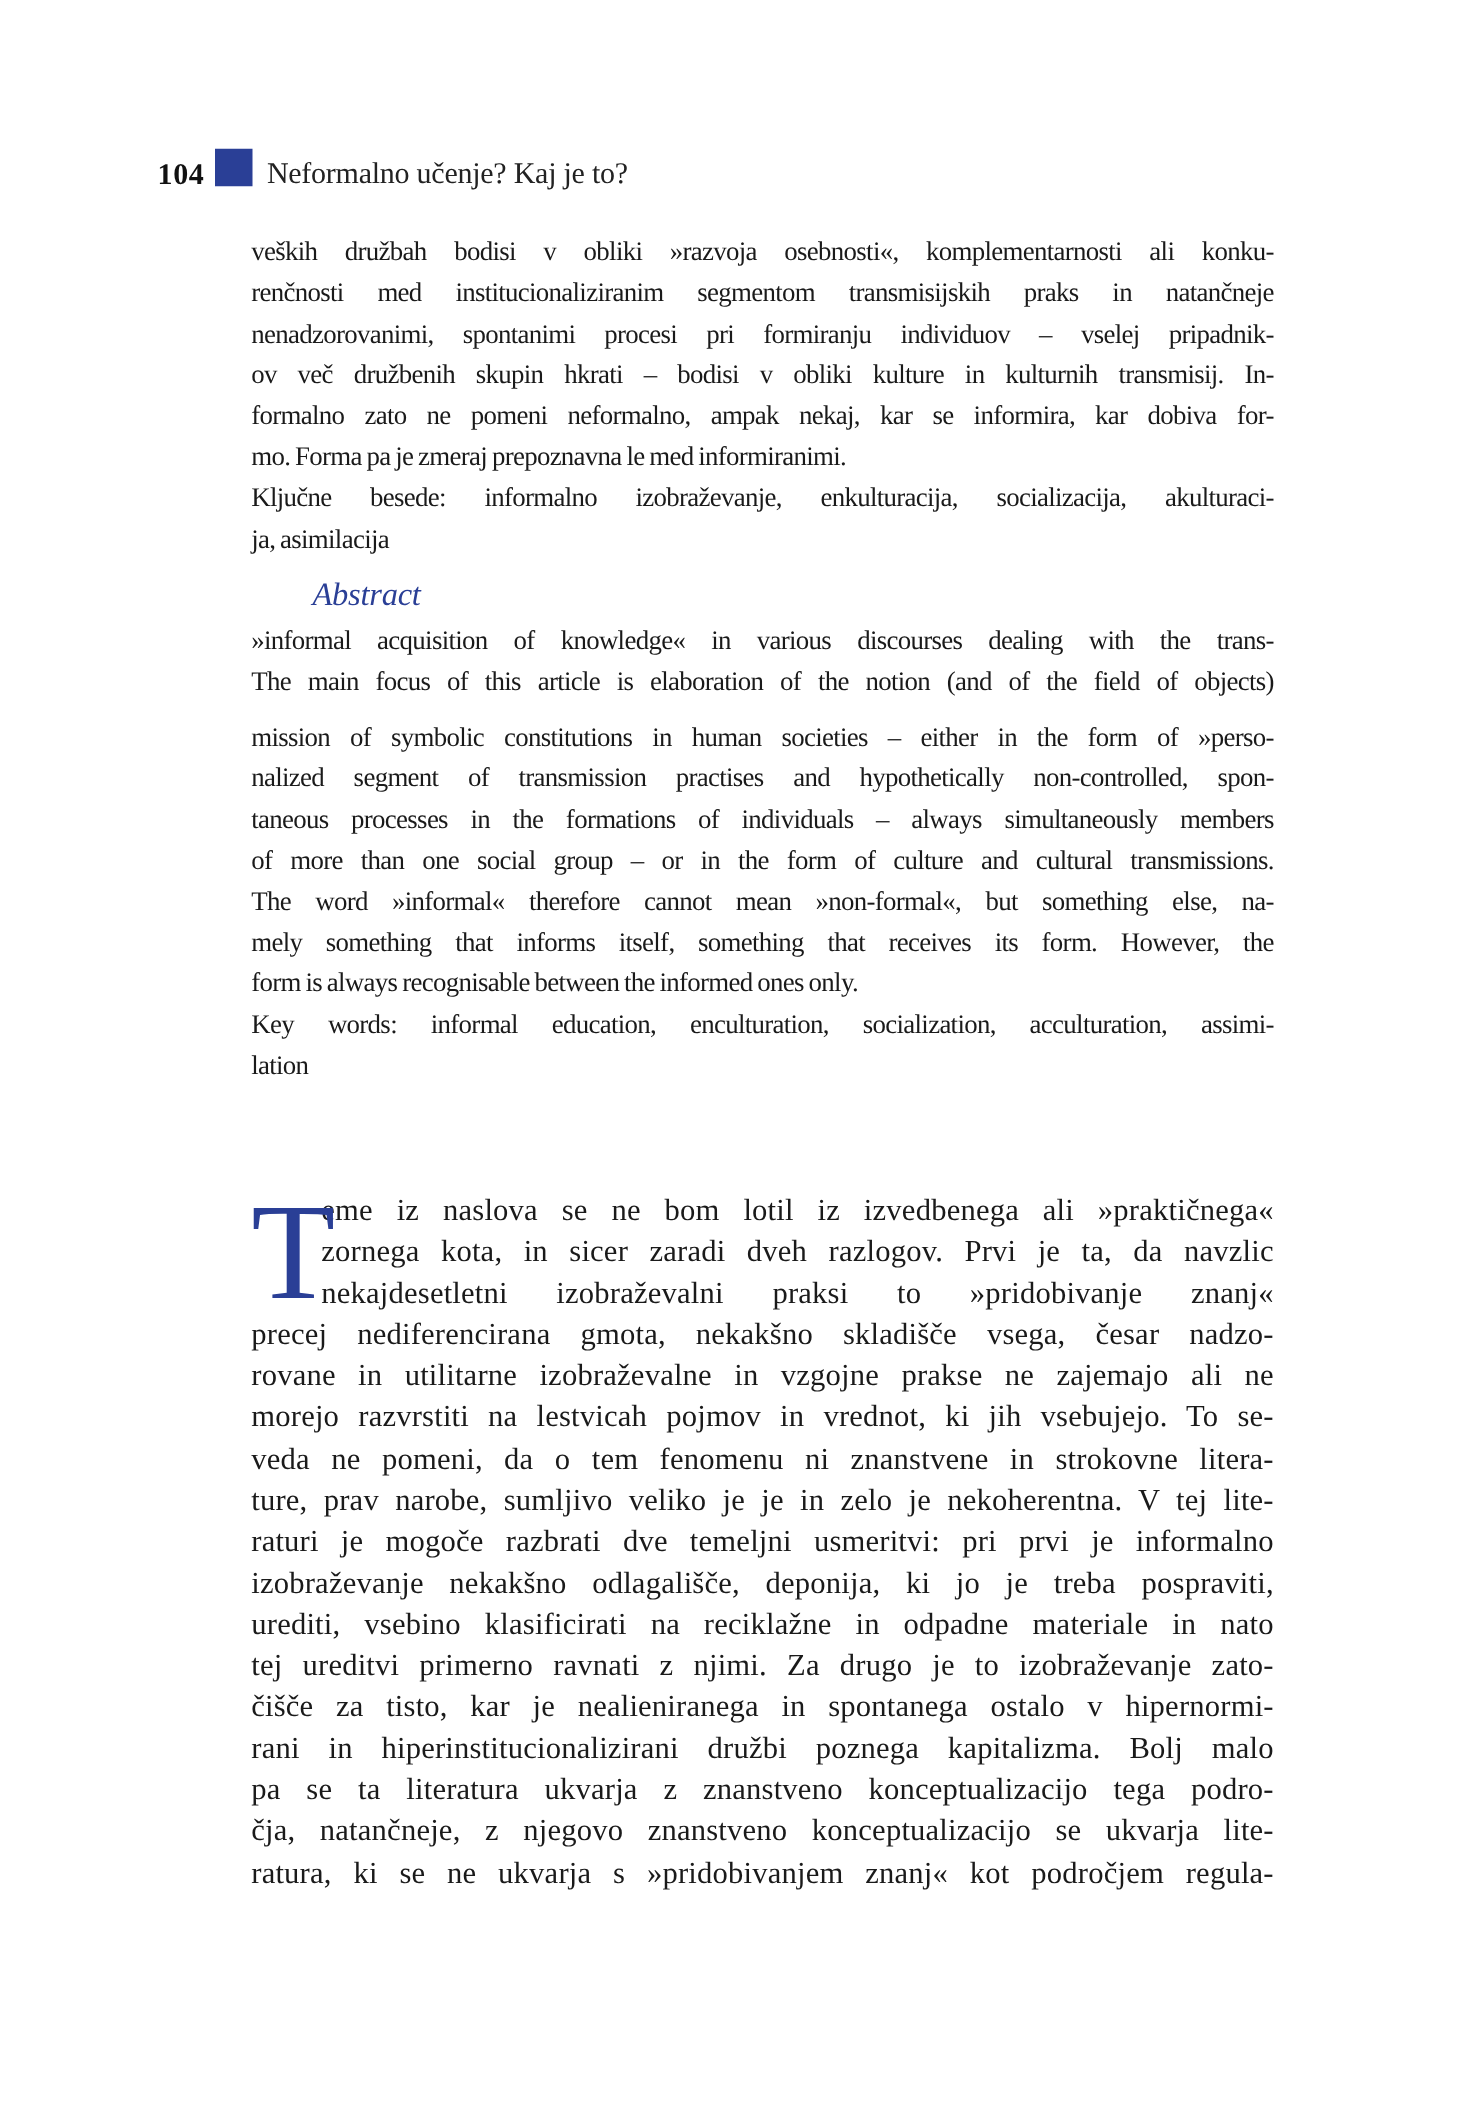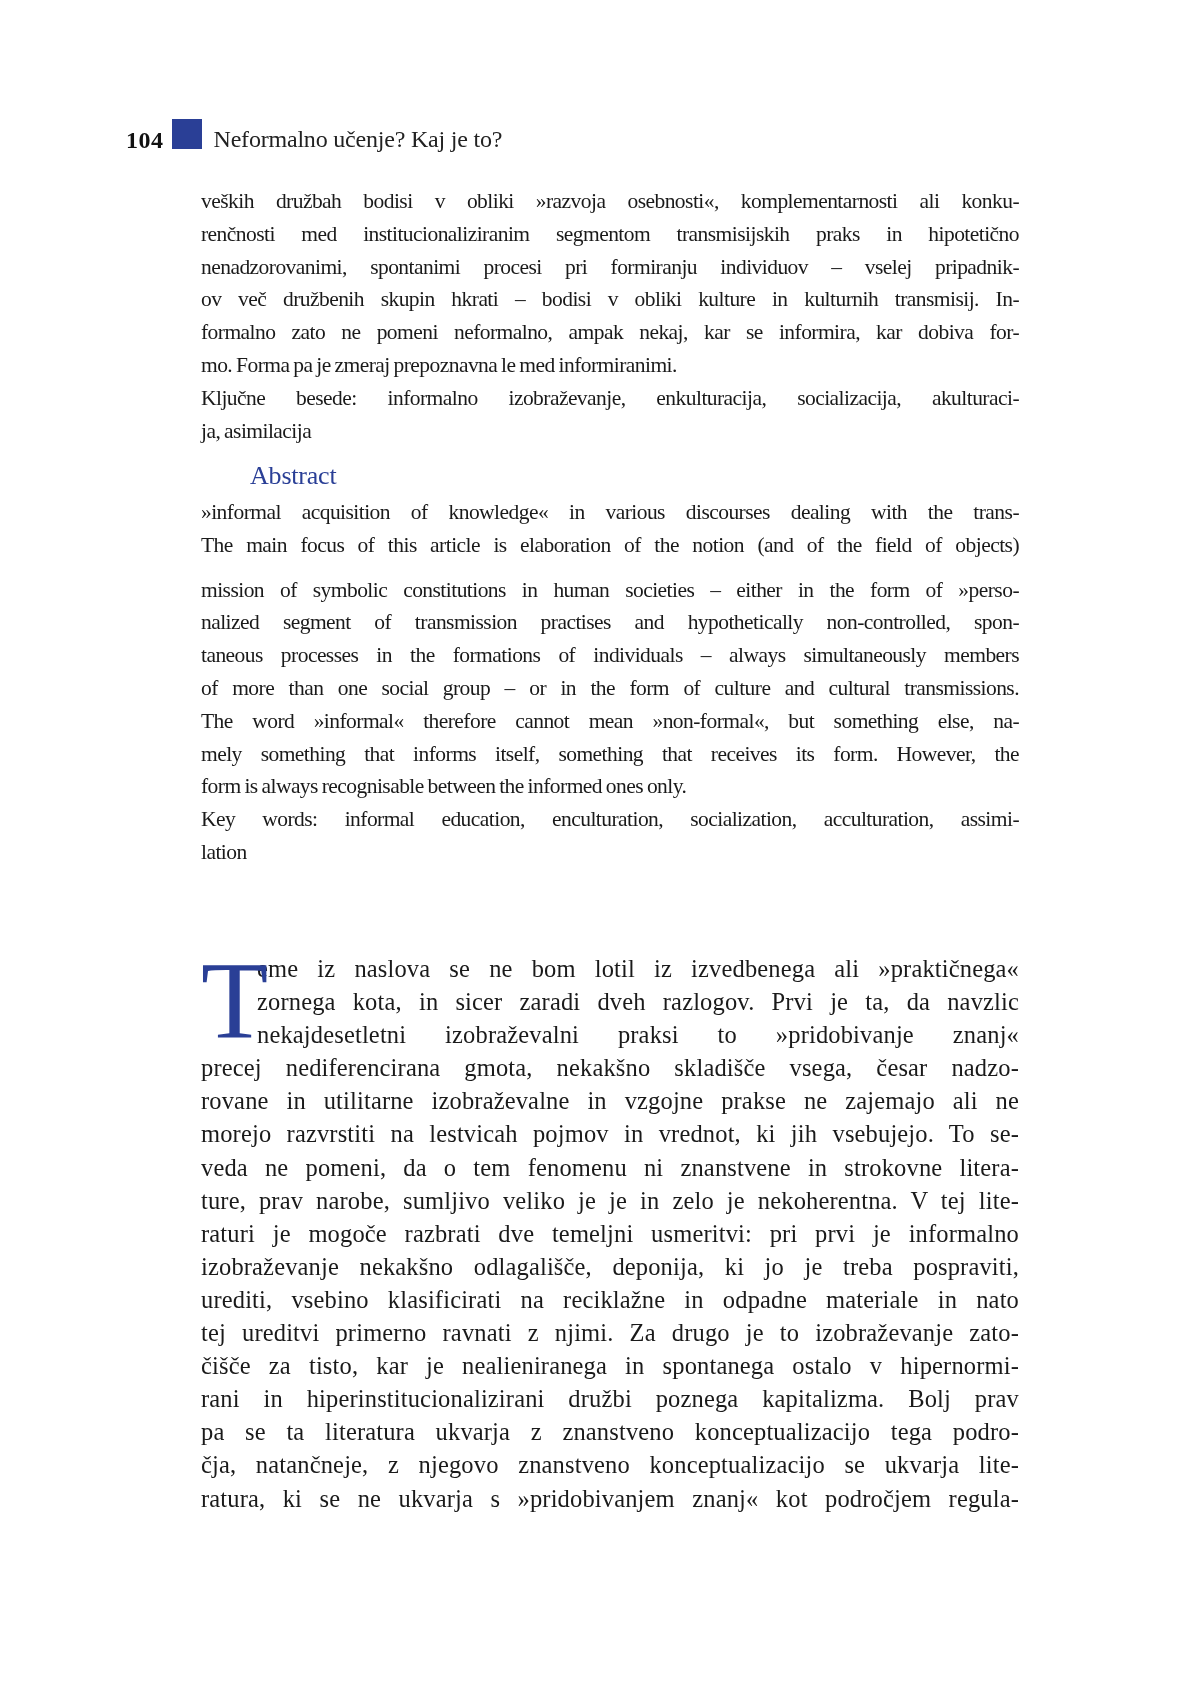--- a/index.html
+++ b/index.html
@@ -5,39 +5,39 @@
   html, body { margin: 0; padding: 0; background: #ffffff; }
   body { width: 1187px; height: 1684px; position: relative; overflow: hidden; font-family: "Liberation Serif", "DejaVu Serif", serif; color: #1a1a1a; }
   .header { position: absolute; left: 126px; top: 118px; height: 36px; display: flex; align-items: center; }
   .page-num { font-family: "Liberation Serif", serif; font-weight: bold; font-size: 24px; letter-spacing: 0.5px; color: #111; margin-right: 8px; position: relative; top: 4px; }
   .square { width: 30px; height: 30px; background: #2a3f96; margin-right: 12px; position: relative; top: -2px; }
   .running-title { font-size: 24px; color: #222; position: relative; top: 3px; letter-spacing: -0.2px; }
 
   .block { position: absolute; left: 201px; width: 818px; }
   .line { display: block; font-size: 21.5px; line-height: 32.8px; height: 32.8px; white-space: nowrap; text-align: justify; text-align-last: justify; letter-spacing: -0.55px; word-spacing: -1px; overflow: visible; }
   .line.last { text-align-last: left; }
-  .abstract-heading { color: #2a3f96; font-size: 26px; line-height: 36px; margin-left: 49px; letter-spacing: -0.2px; }
+  .abstract-heading { font-style: italic; color: #2a3f96; font-size: 26px; line-height: 36px; margin-left: 49px; letter-spacing: -0.2px; }
 
   .main { position: absolute; left: 201px; width: 818px; top: 952px; }
   .mline { display: block; font-size: 24.5px; line-height: 33.1px; height: 33.1px; white-space: nowrap; text-align: justify; text-align-last: justify; letter-spacing: 0.15px; }
   .mline.indent { padding-left: 56px; }
   .dropcap { position: absolute; left: 0px; top: 2px; font-size: 110px; line-height: 95px; color: #2a3f96; font-family: "Liberation Serif", serif; }
 </style>
 </head>
 <body>
 
 <div class="header">
   <span class="page-num">104</span>
   <span class="square"></span>
   <span class="running-title">Neformalno učenje? Kaj je to?</span>
 </div>
 
 <div class="block" style="top:185px;">
   <span class="line" style="word-spacing: -1px;">veških družbah bodisi v obliki »razvoja osebnosti«, komplementarnosti ali konku-</span>
-  <span class="line" style="word-spacing: -1px;">renčnosti med institucionaliziranim segmentom transmisijskih praks in hipotetično</span>
+  <span class="line" style="word-spacing: -1px;">renčnosti med institucionaliziranim segmentom transmisijskih praks in natančneje</span>
   <span class="line" style="word-spacing: -1px;">nenadzorovanimi, spontanimi procesi pri formiranju individuov – vselej pripadnik-</span>
   <span class="line" style="word-spacing: -1px;">ov več družbenih skupin hkrati – bodisi v obliki kulture in kulturnih transmisij. In-</span>
   <span class="line" style="word-spacing: -1px;">formalno zato ne pomeni neformalno, ampak nekaj, kar se informira, kar dobiva for-</span>
   <span class="line last">mo. Forma pa je zmeraj prepoznavna le med informiranimi.</span>
   <span class="line" style="word-spacing: -1px;">Ključne besede: informalno izobraževanje, enkulturacija, socializacija, akulturaci-</span>
   <span class="line last">ja, asimilacija</span>
 </div>
 
 <div class="block" style="top:458px;">
   <div class="abstract-heading">Abstract</div>
@@ -65,17 +65,17 @@
   <span class="mline" style="word-spacing: 0px;">precej nediferencirana gmota, nekakšno skladišče vsega, česar nadzo-</span>
   <span class="mline" style="word-spacing: 0px;">rovane in utilitarne izobraževalne in vzgojne prakse ne zajemajo ali ne</span>
   <span class="mline" style="word-spacing: 0px;">morejo razvrstiti na lestvicah pojmov in vrednot, ki jih vsebujejo. To se-</span>
   <span class="mline" style="word-spacing: 0px;">veda ne pomeni, da o tem fenomenu ni znanstvene in strokovne litera-</span>
   <span class="mline" style="word-spacing: 0px;">ture, prav narobe, sumljivo veliko je je in zelo je nekoherentna. V tej lite-</span>
   <span class="mline" style="word-spacing: 0px;">raturi je mogoče razbrati dve temeljni usmeritvi: pri prvi je informalno</span>
   <span class="mline" style="word-spacing: 0px;">izobraževanje nekakšno odlagališče, deponija, ki jo je treba pospraviti,</span>
   <span class="mline" style="word-spacing: 0px;">urediti, vsebino klasificirati na reciklažne in odpadne materiale in nato</span>
   <span class="mline" style="word-spacing: 0px;">tej ureditvi primerno ravnati z njimi. Za drugo je to izobraževanje zato-</span>
   <span class="mline" style="word-spacing: 0px;">čišče za tisto, kar je nealieniranega in spontanega ostalo v hipernormi-</span>
-  <span class="mline" style="word-spacing: 0px;">rani in hiperinstitucionalizirani družbi poznega kapitalizma. Bolj prav</span>
+  <span class="mline" style="word-spacing: 0px;">rani in hiperinstitucionalizirani družbi poznega kapitalizma. Bolj malo</span>
   <span class="mline" style="word-spacing: 0px;">pa se ta literatura ukvarja z znanstveno konceptualizacijo tega podro-</span>
   <span class="mline" style="word-spacing: 0px;">čja, natančneje, z njegovo znanstveno konceptualizacijo se ukvarja lite-</span>
   <span class="mline" style="word-spacing: 0px;">ratura, ki se ne ukvarja s »pridobivanjem znanj« kot področjem regula-</span>
 </div>
 
 </body></html>

